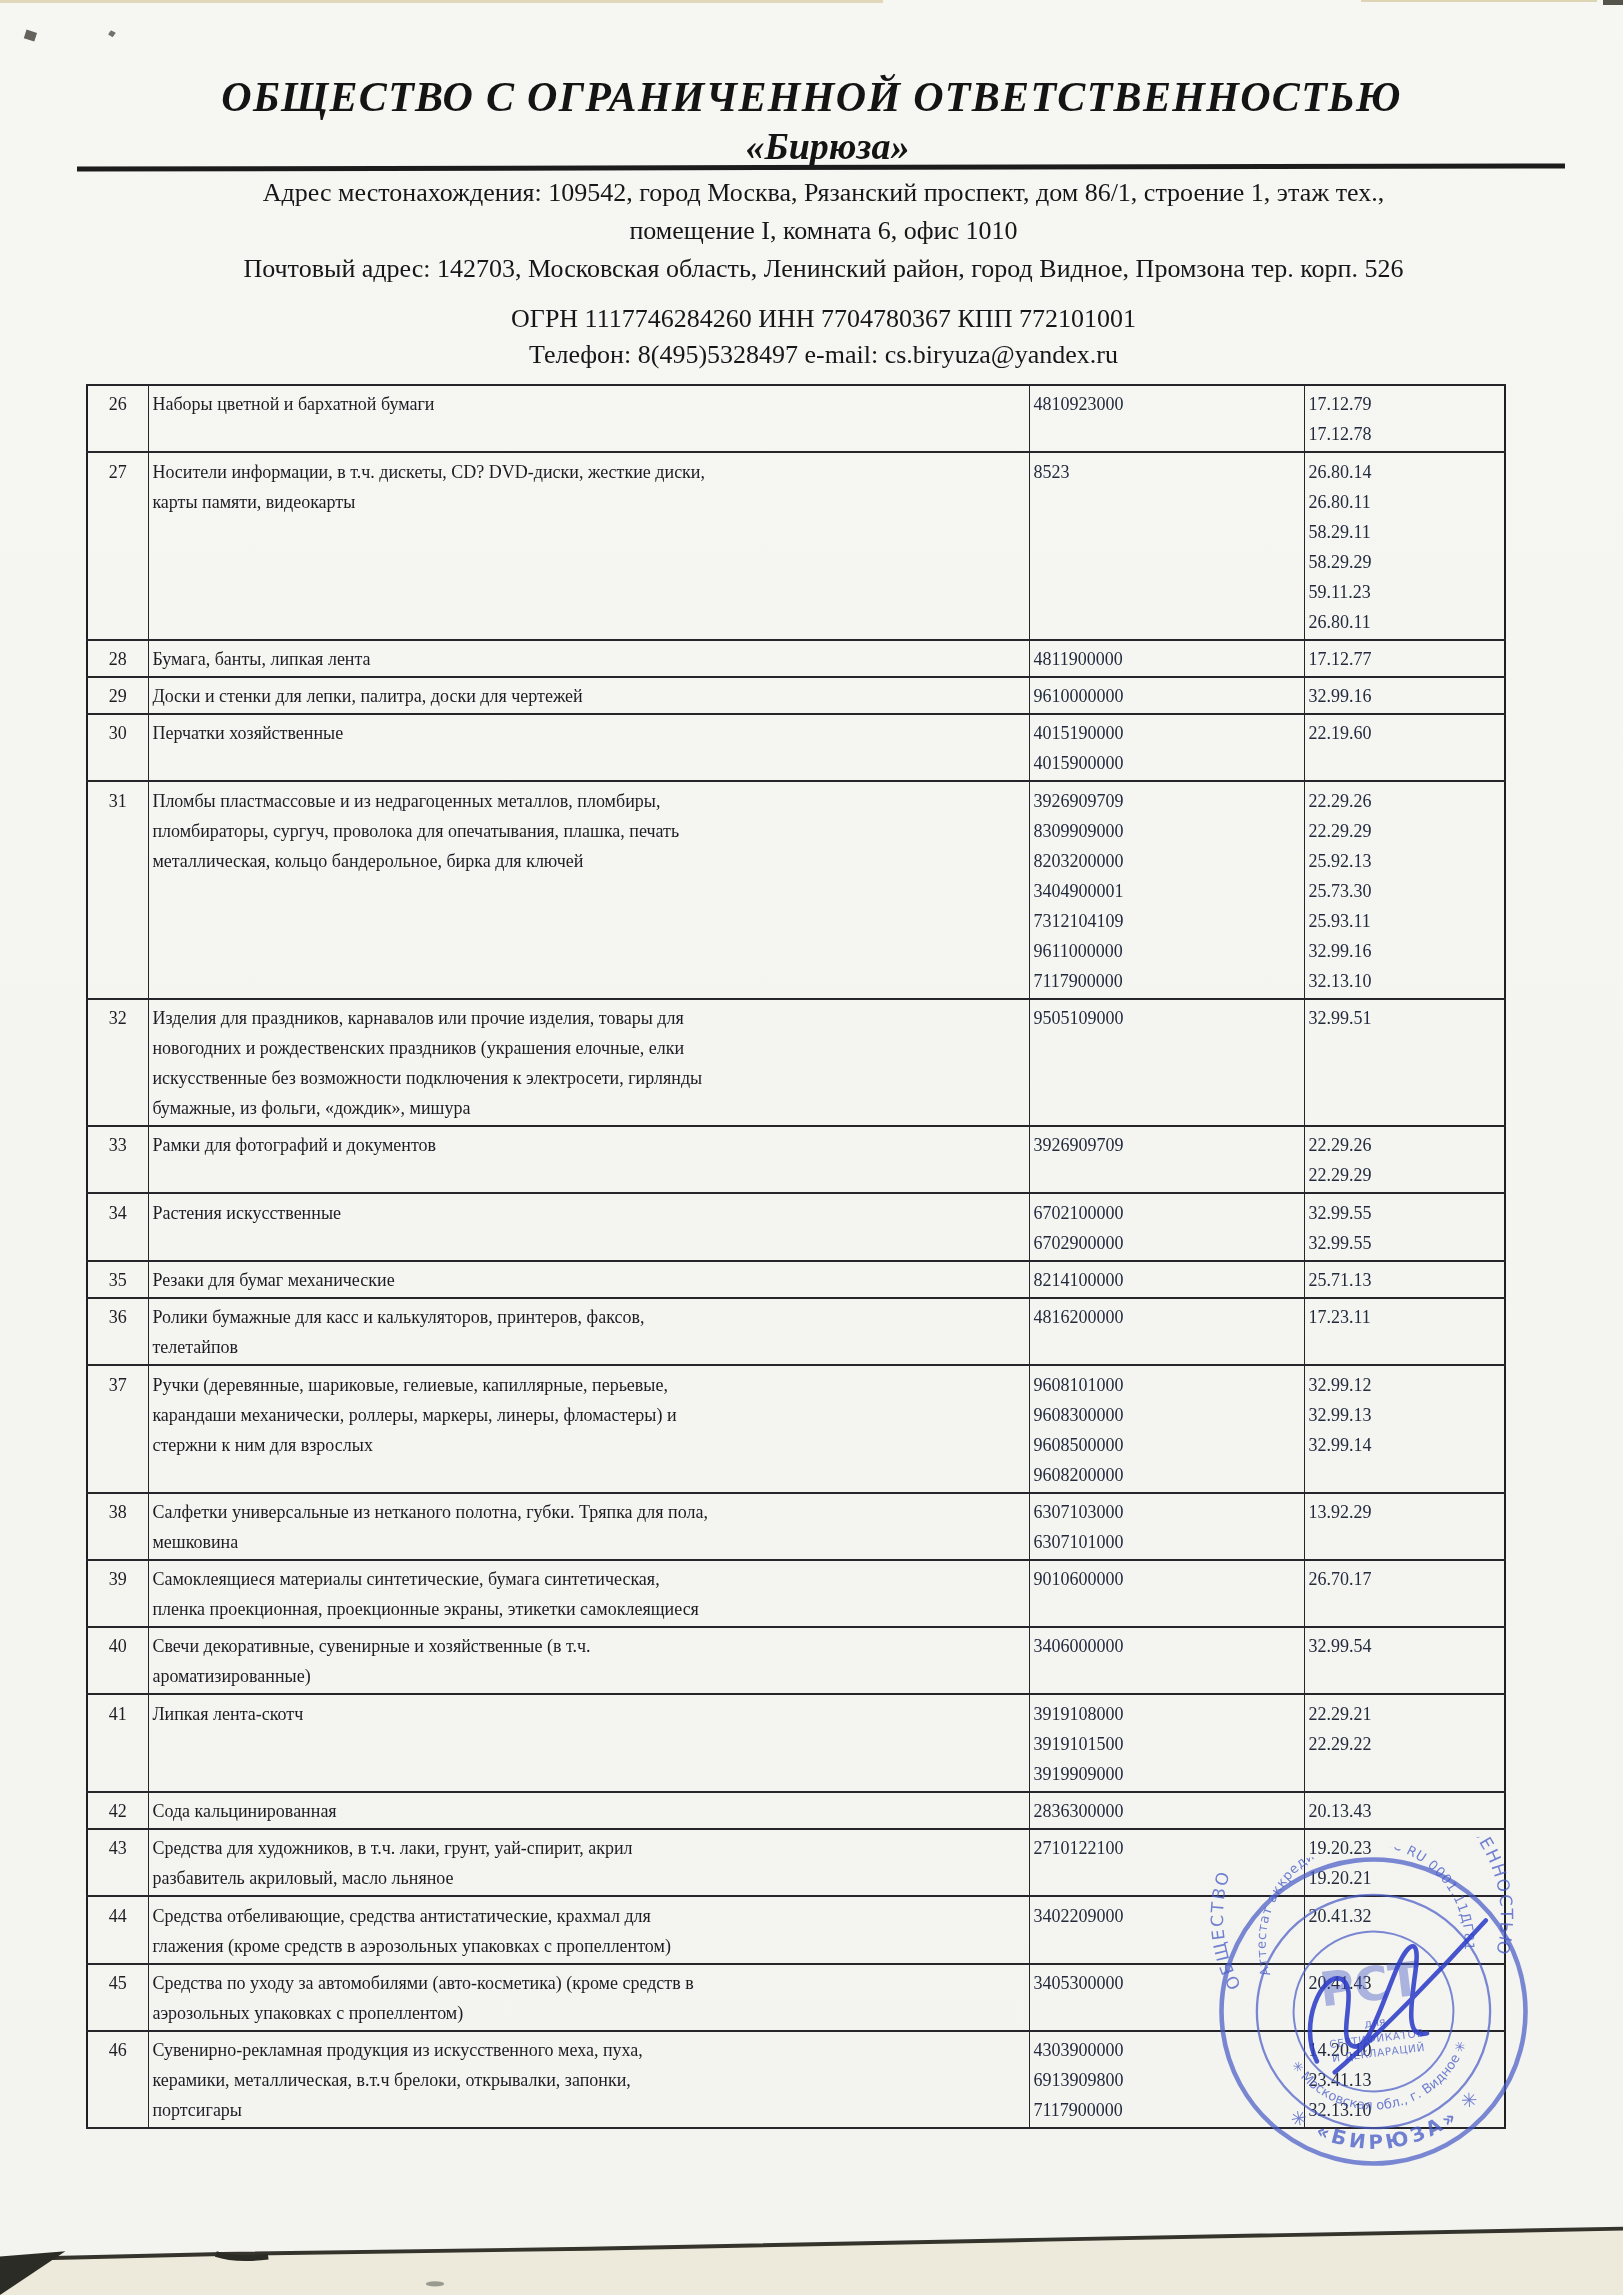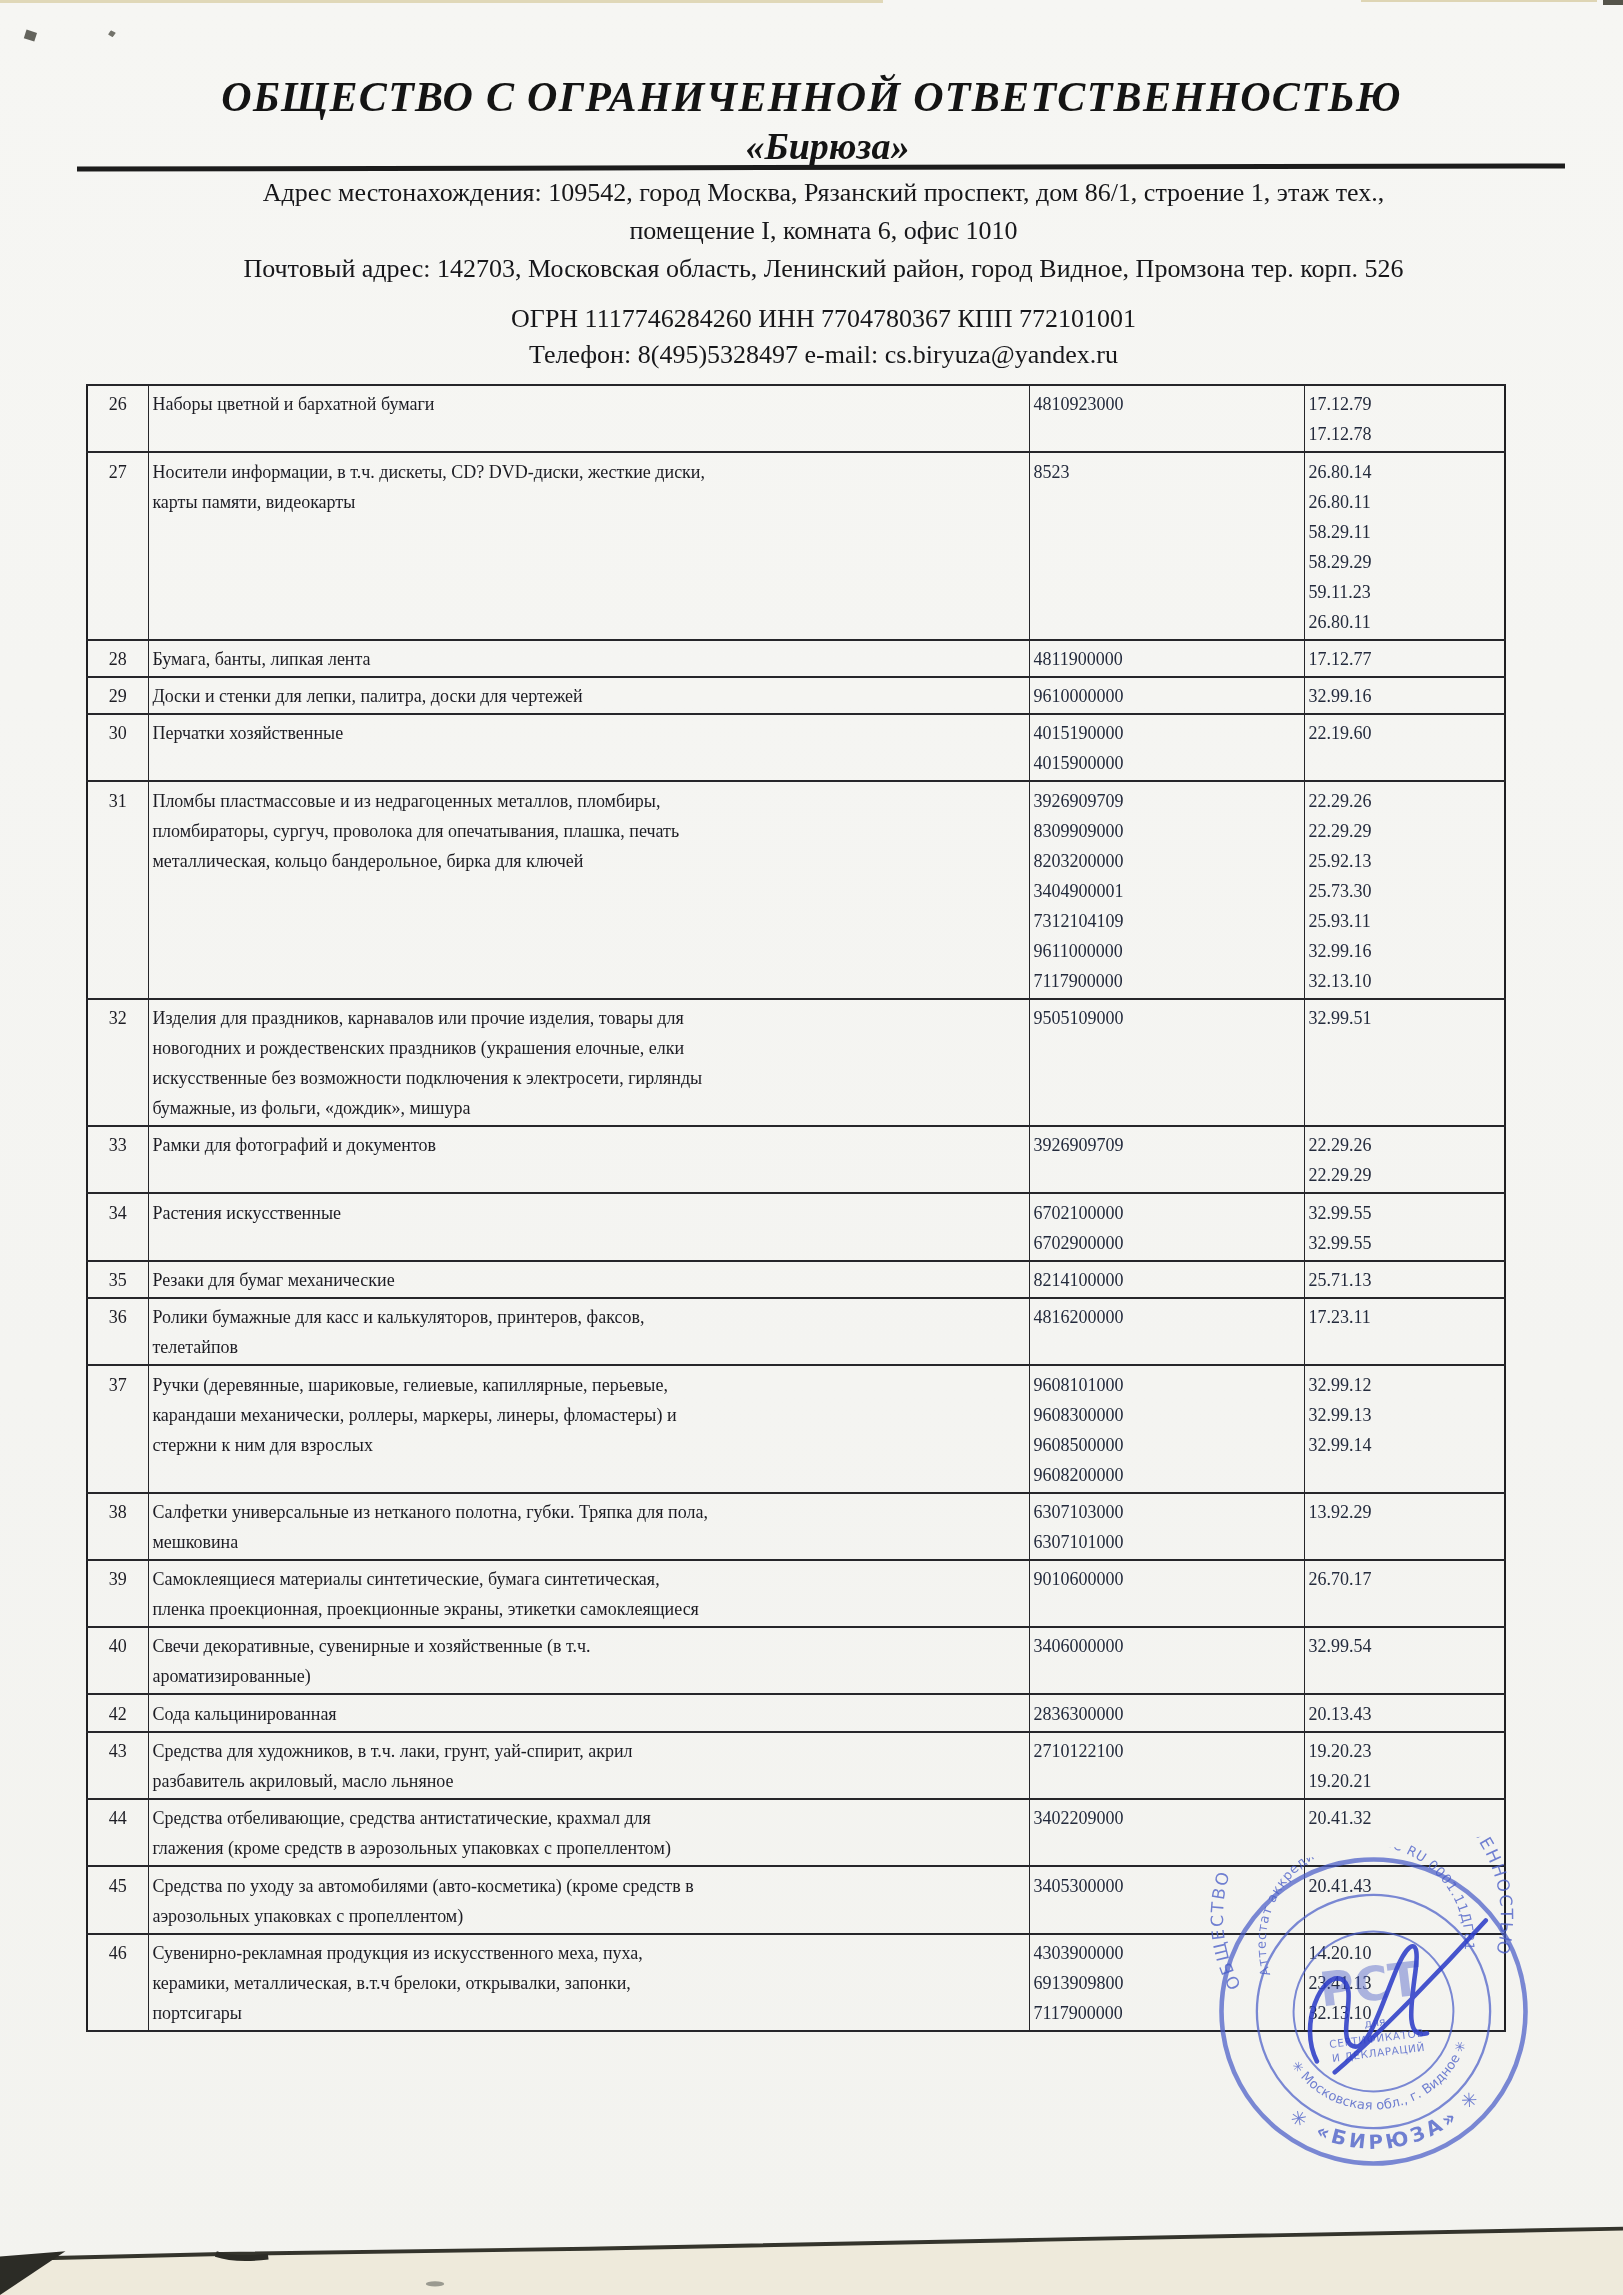--- a/index.html
+++ b/index.html
@@ -275,20 +275,33 @@
         </tr>
         <tr>
           <td class="c-num">40</td>
           <td class="c-desc">Свечи декоративные, сувенирные и хозяйственные (в т.ч.
 ароматизированные)</td>
           <td class="c-code">
             <div class="vline">3406000000</div>
           </td>
           <td class="c-okpd">
             <div class="vline">32.99.54</div>
+          </td>
+        </tr>
+        <tr>
+          <td class="c-num">41</td>
+          <td class="c-desc">Липкая лента-скотч</td>
+          <td class="c-code">
+            <div class="vline">3919108000</div>
+            <div class="vline">3919101500</div>
+            <div class="vline">3919909000</div>
+          </td>
+          <td class="c-okpd">
+            <div class="vline">22.29.21</div>
+            <div class="vline">22.29.22</div>
           </td>
         </tr>
         <tr>
           <td class="c-num">42</td>
           <td class="c-desc">Сода кальцинированная</td>
           <td class="c-code">
             <div class="vline">2836300000</div>
           </td>
           <td class="c-okpd">
             <div class="vline">20.13.43</div>

